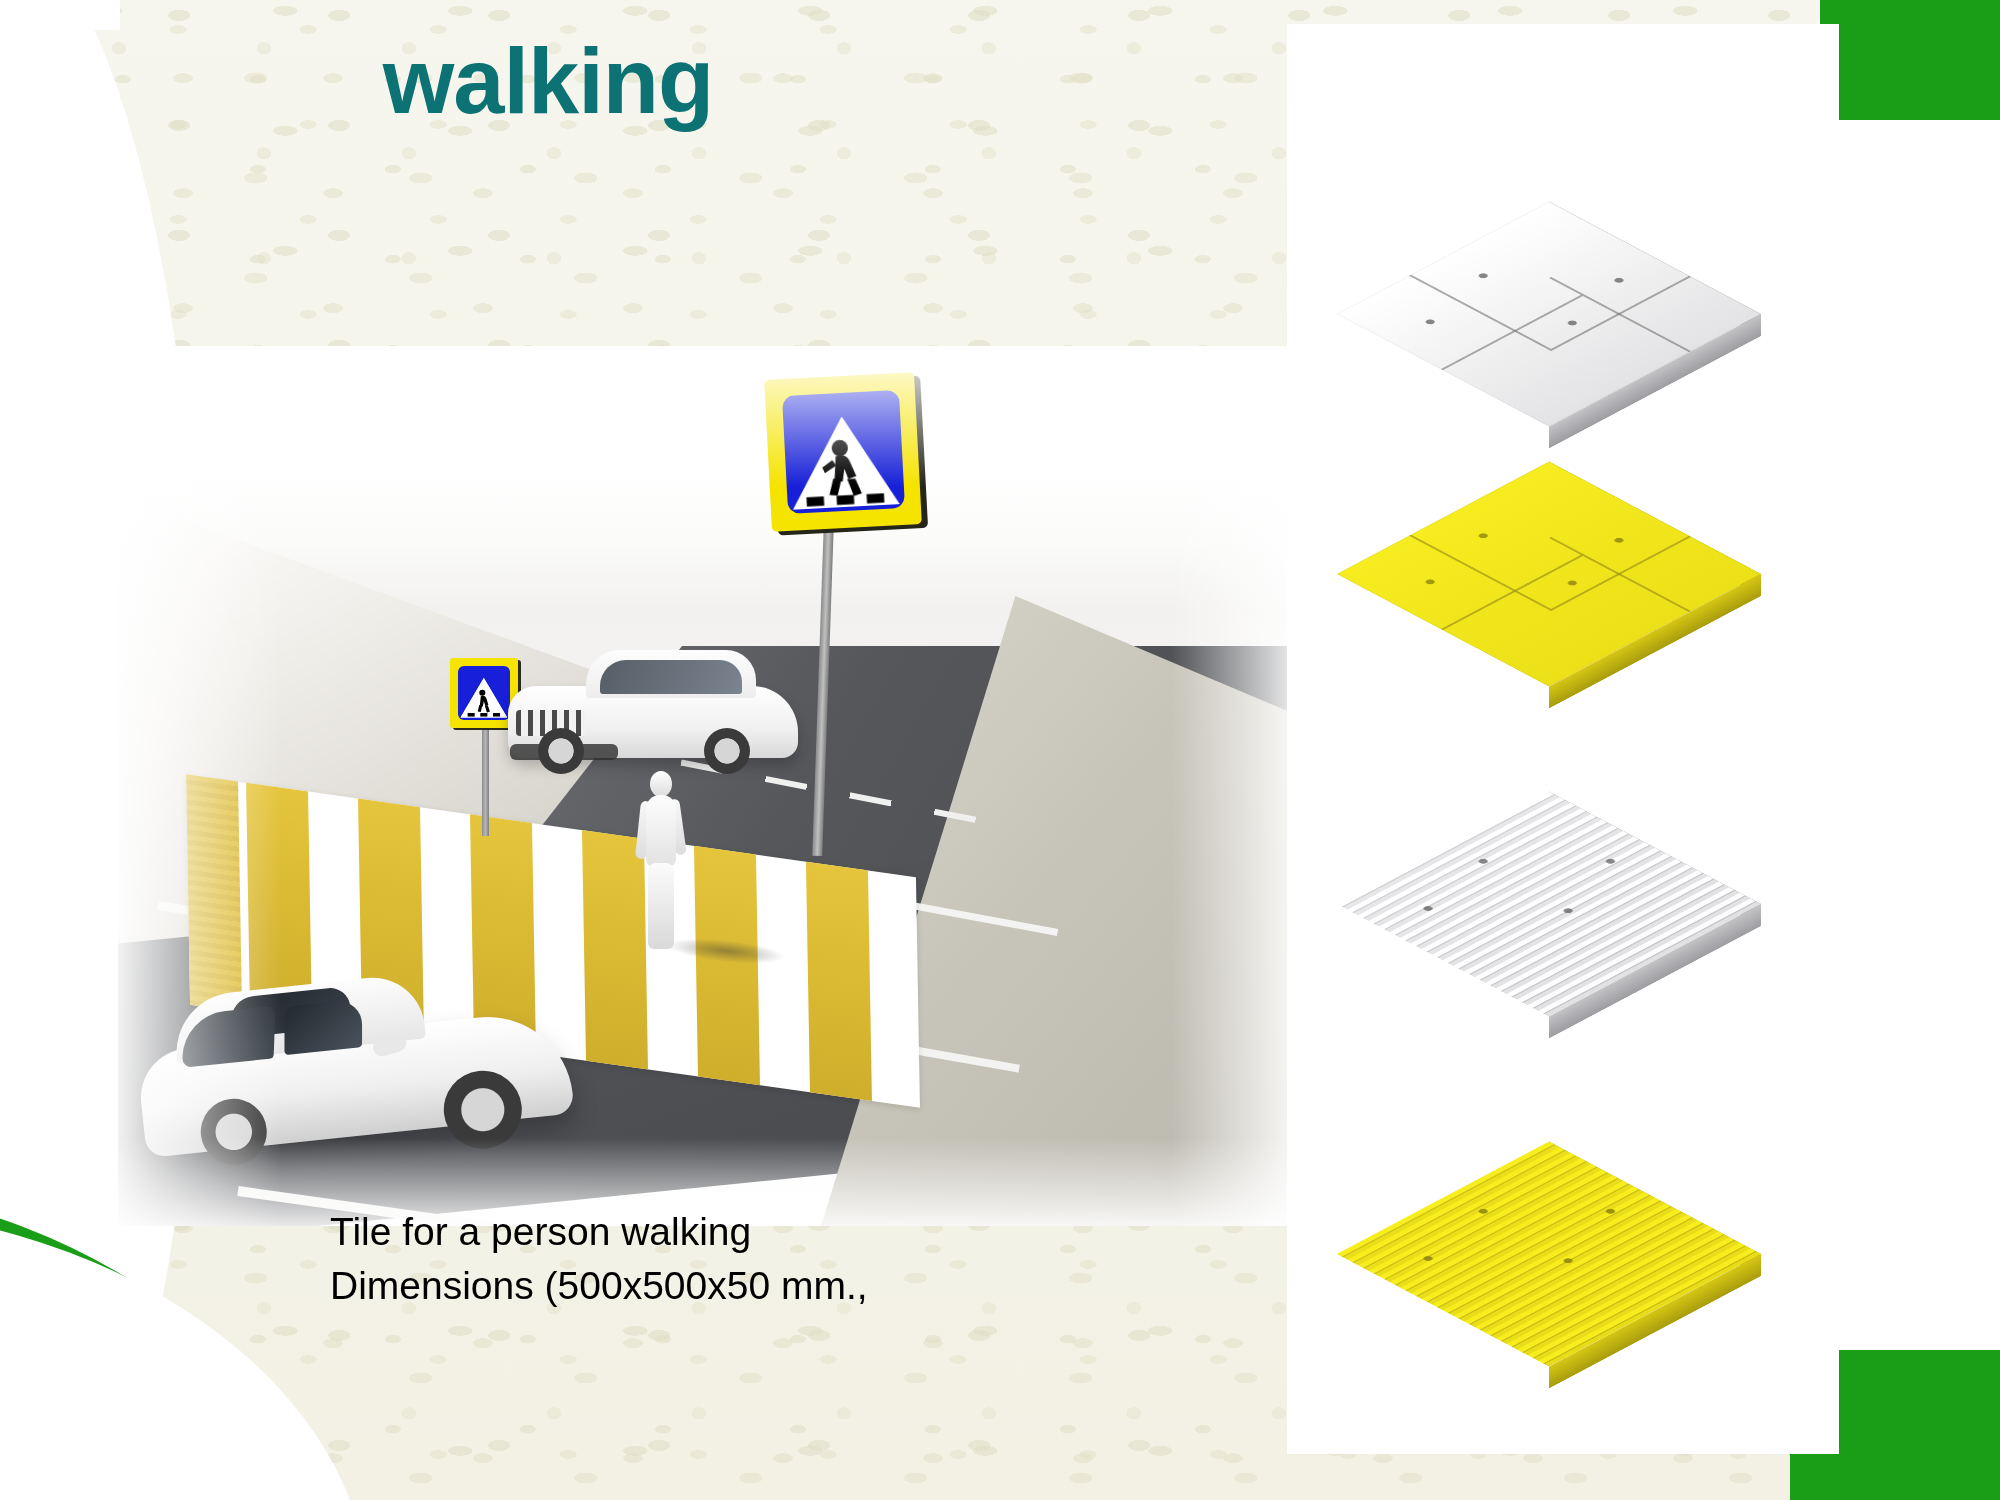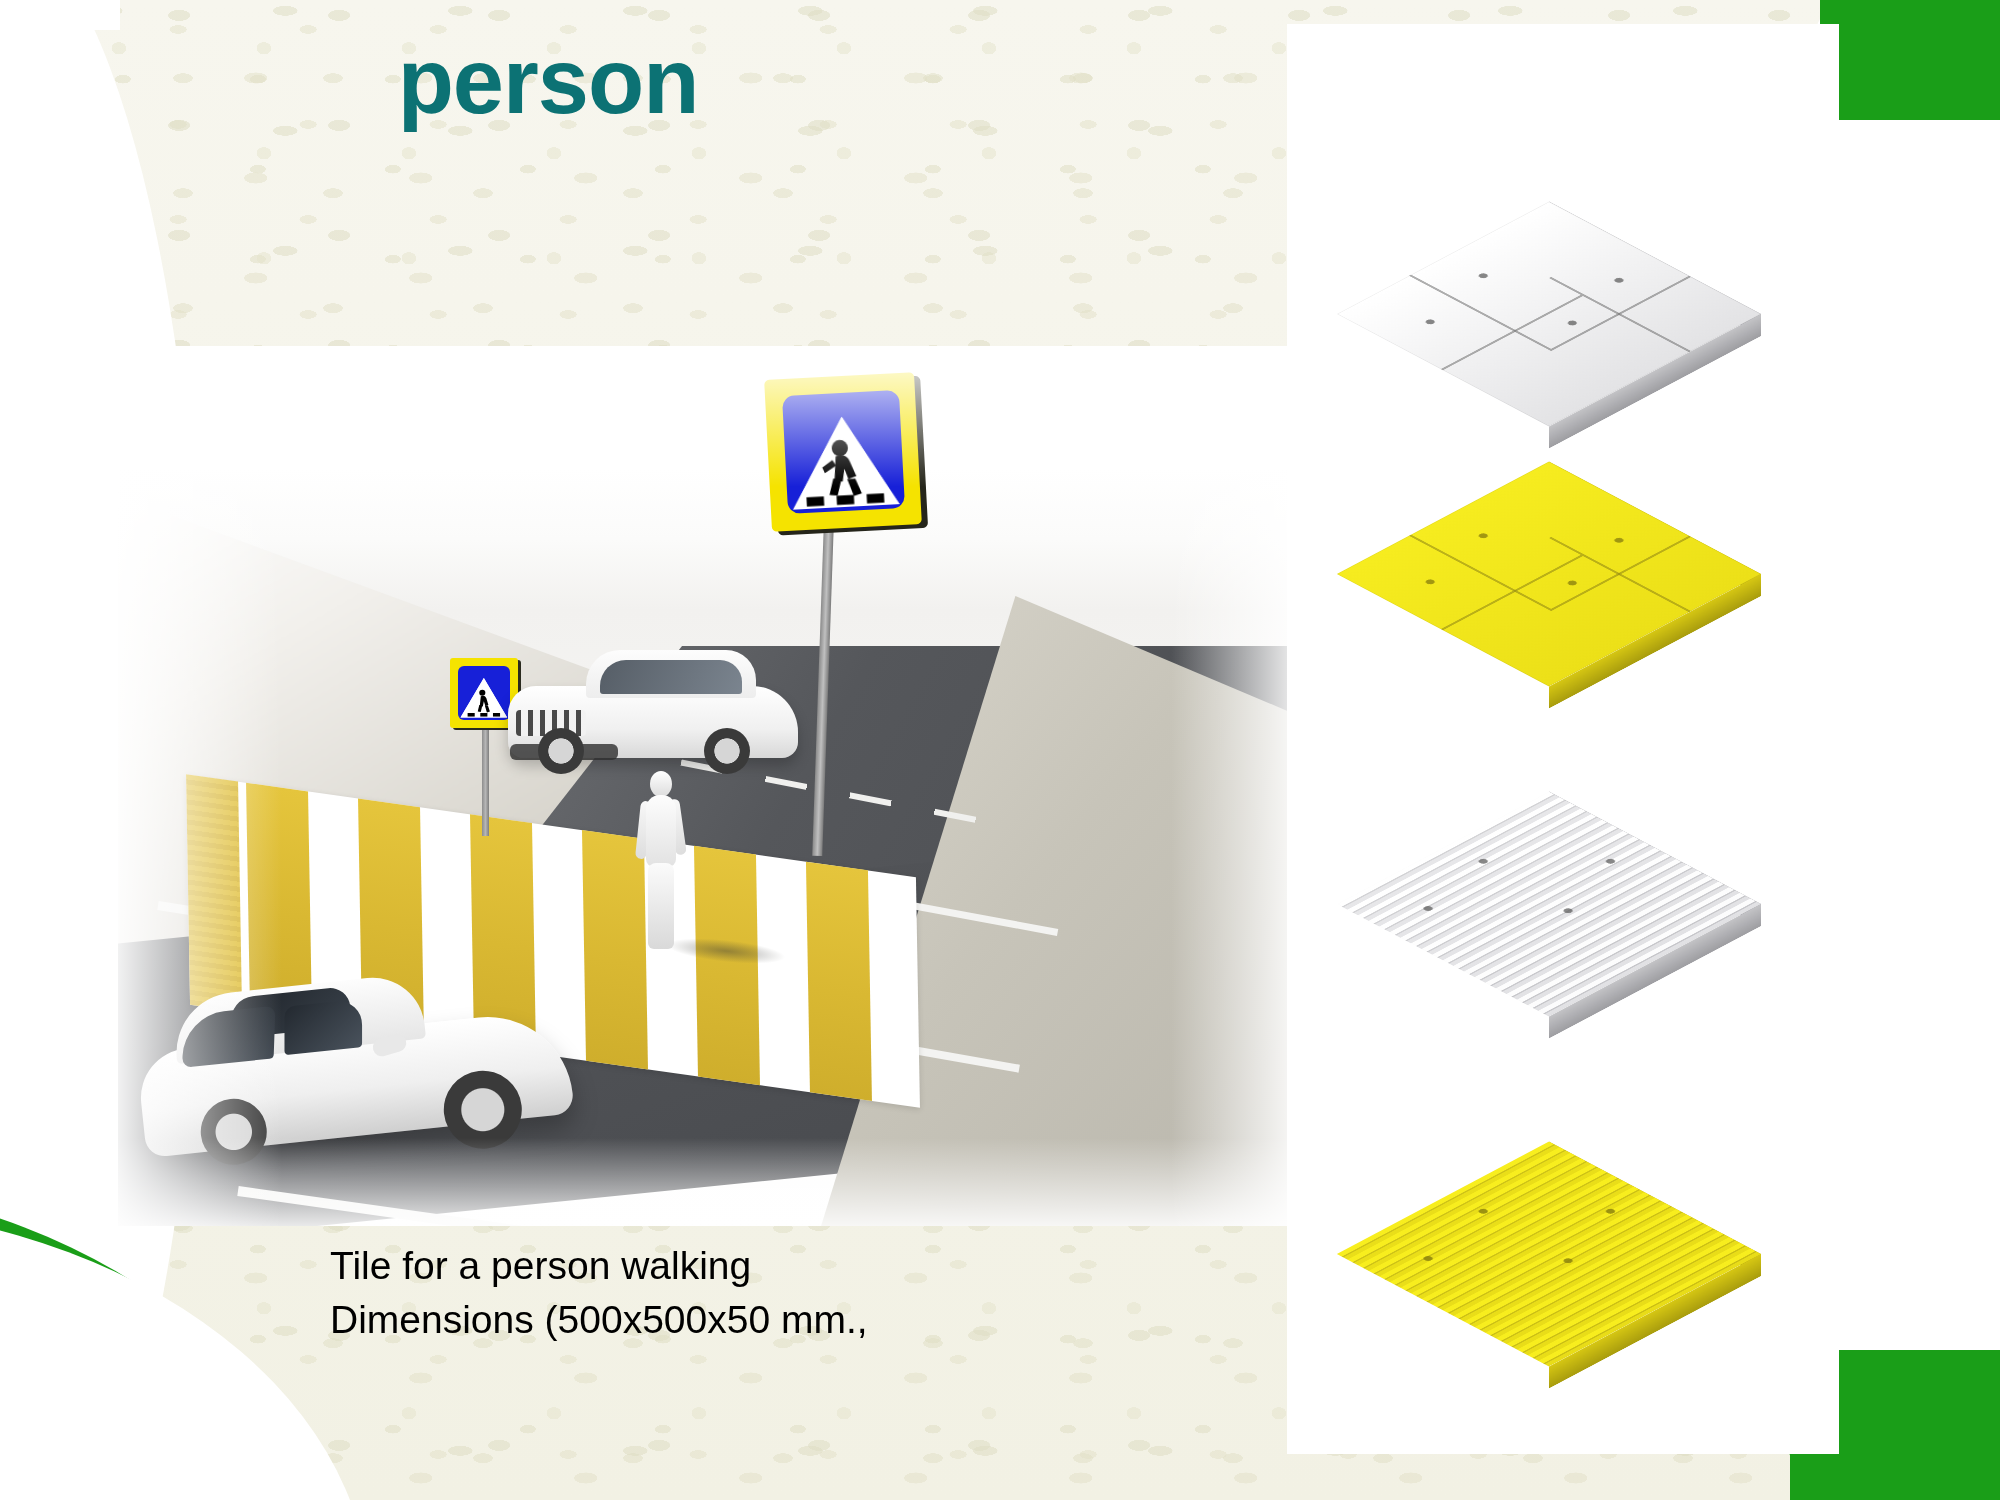--- a/index.html
+++ b/index.html
@@ -259,21 +259,21 @@
     background:
       linear-gradient(to right,rgba(255,255,255,.92) 0%,rgba(255,255,255,0) 14%),
       linear-gradient(to left,rgba(255,255,255,.85) 0%,rgba(255,255,255,0) 10%),
       linear-gradient(to bottom,rgba(255,255,255,.95) 0%,rgba(255,255,255,0) 16%),
       linear-gradient(to top,rgba(255,255,255,.88) 0%,rgba(255,255,255,0) 10%);
   }
 
   
   #caption{
     position:absolute;left:330px;top:1205px;width:720px;
-    font-size:39px;line-height:1.38;color:#000000;margin-top:34px;
+    font-size:39px;line-height:1.38;color:#000000;
   }
   #caption div{white-space:pre;}
 
   
   #tiles-panel{
     position:absolute;left:1287px;top:24px;width:552px;height:1430px;
     background:#ffffff;
   }
   .tile-fig{position:absolute;left:0;width:552px;height:250px;}
   #tile-fig-0{top:100px;}
@@ -379,21 +379,21 @@
   <div class="green-shape" id="green-left-tail"></div>
   <div class="green-shape" id="green-left-tail-white"></div>
   <div class="green-shape" id="green-left-top-corner"></div>
 
   <div class="green-shape" id="green-right"></div>
   <div class="green-shape" id="green-right-white"></div>
   <div class="green-shape" id="green-right-top"></div>
   <div class="green-shape" id="green-right-bottom"></div>
 
   <div id="title">
-    <div>person</div>
+    <div>walking</div>
   </div>
 
   <div id="photo-panel">
     <div id="photo">
 
       <div id="sidewalk"></div>
       <div id="road-top"></div>
       <div id="road-bottom"></div>
       <div id="kerb-right"></div>
 

